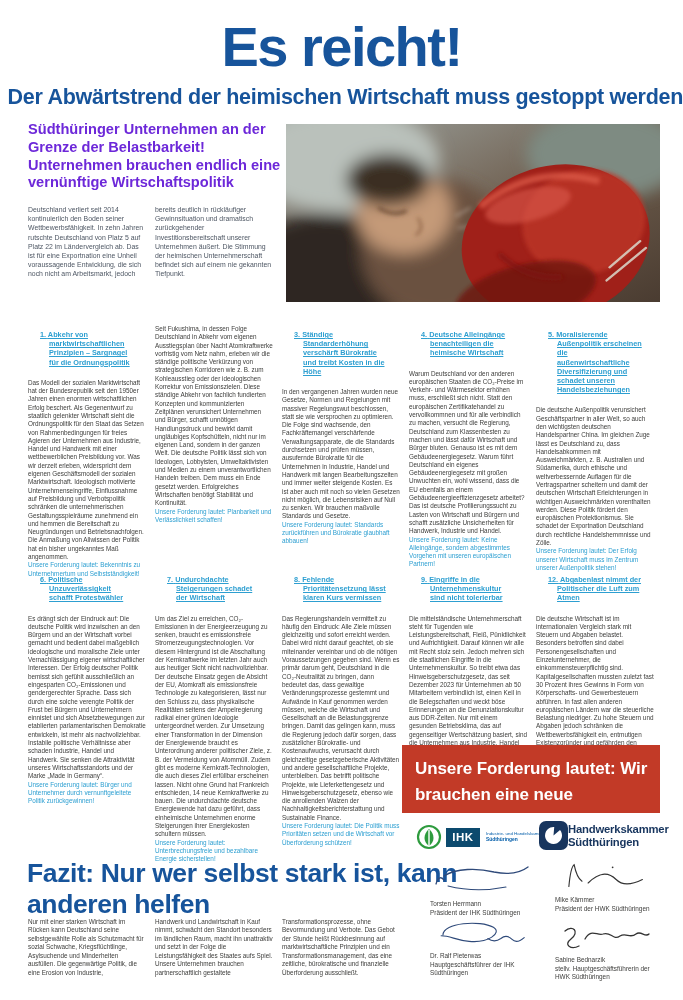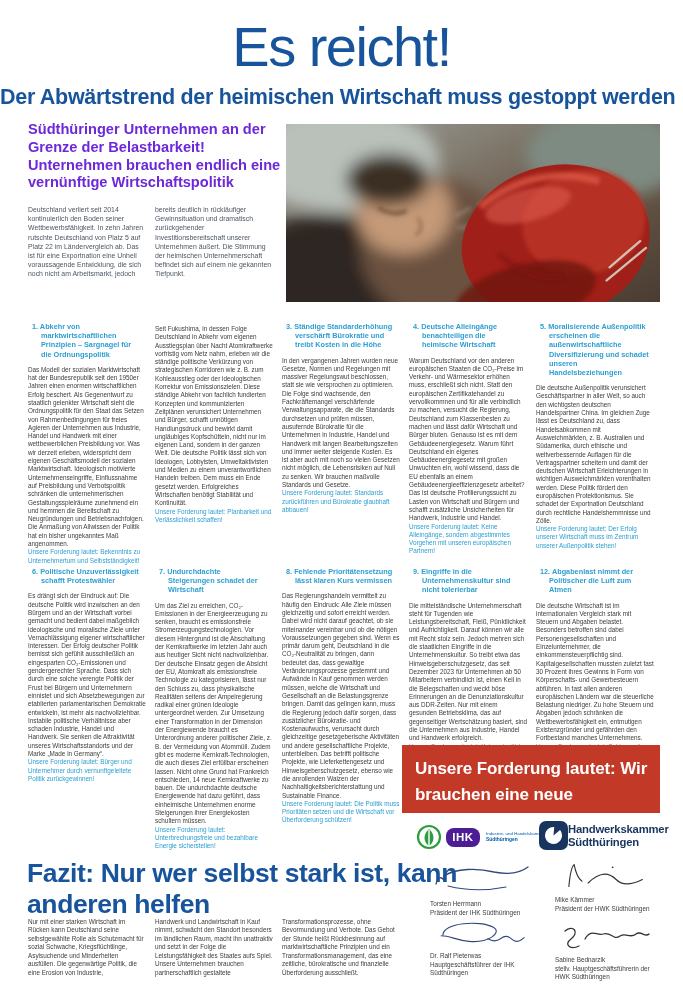--- a/index.html
+++ b/index.html
@@ -1,47 +1,47 @@
 <!DOCTYPE html>
 <html lang="de"><head>
 <meta charset="utf-8">
 <style>
   html,body{margin:0;padding:0;background:#fff;}
   #page{position:relative;width:683px;height:1000px;background:#ffffff;overflow:hidden;
         font-family:"Liberation Sans",sans-serif;-webkit-font-smoothing:antialiased;}
 
   .headline{position:absolute;left:0;top:14px;width:100%;text-align:center;
-            font-size:56px;font-weight:normal;color:#17549b;letter-spacing:-1.5px;}
-  .subheadline{position:absolute;left:0;top:85px;width:100%;text-align:left;
+            font-size:56px;font-weight:bold;color:#17549b;letter-spacing:-1.5px;}
+  .subheadline{position:absolute;left:0;top:85px;width:100%;text-align:right;
                font-size:21.5px;font-weight:bold;color:#17549b;letter-spacing:-0.3px;}
 
   .lead-heading{position:absolute;left:28px;top:121px;width:258px;
                 font-size:14.6px;line-height:1.22;font-weight:bold;color:#6d28d9;}
   .intro{position:absolute;top:205px;width:119px;font-size:6.9px;line-height:1.33;color:#4d5663;}
   #intro1{left:28px}#intro2{left:155px}
 
   .photo{position:absolute;left:286px;top:124px;width:374px;height:178px;}
   .photo svg{display:block;width:100%;height:100%;}
 
   .col{position:absolute;width:118px;}
   .r1{top:318px}.r2{top:563px}
   .c1{left:28px}.c2{left:155px}.c3{left:282px}.c4{left:409px}.c5{left:536px}
-  .col h3{margin:4px;font-size:7.3px;line-height:1.26;color:#2d9fd1;font-weight:bold;
-          padding-left:9px;text-indent:-9px;}
+  .col h3{margin:12px;font-size:7.3px;line-height:1.26;color:#2d9fd1;font-weight:bold;
+          padding-left:9px;text-indent:-9px;text-decoration:underline;}
   .col .body{margin-top:7px;font-size:6.35px;line-height:1.31;color:#3d3d3b;}
   .col .demand{font-size:6.35px;line-height:1.31;color:#2d9fd1;}
 
   .demand-box{position:absolute;left:402px;top:745px;width:258px;height:68px;background:#c23a27;
               color:#fff;font-weight:bold;font-size:17px;line-height:1.5;
               padding:11px 10px 0 13px;box-sizing:border-box;letter-spacing:-0.1px;}
 
   .logo{position:absolute;display:flex;align-items:center;}
   #logo-ihk{left:414px;top:822px;gap:2px;}
-  .ihk-abbr{width:34px;height:19px;background:#4c1d95;color:#fff;font-weight:bold;
-            font-size:11.5px;line-height:19px;text-align:center;letter-spacing:.5px;border-radius:8px;}
+  .ihk-abbr{width:34px;height:19px;background:#0c4a6e;color:#fff;font-weight:bold;
+            font-size:11.5px;line-height:19px;text-align:center;letter-spacing:.5px;}
   .ihk-text{margin-left:4px;color:#005ca9;}
   .ihk-text .t1{font-size:4.4px;line-height:1.25;}
   .ihk-text .t2{font-size:4.9px;line-height:1.25;font-weight:bold;}
   #logo-hwk{left:539px;top:821px;gap:0;}
   .hwk-icon{width:29px;height:29px;background:#17355e;border-radius:7px;position:relative;}
   .hwk-icon svg{position:absolute;left:0;top:0;}
   .hwk-text{color:#17355e;font-weight:bold;font-size:11.3px;line-height:1.12;letter-spacing:-0.2px;}
 
   .fazit-heading{position:absolute;left:27px;top:858px;width:450px;font-size:26.5px;
                  line-height:1.17;font-weight:bold;color:#17549b;letter-spacing:-0.4px;}

